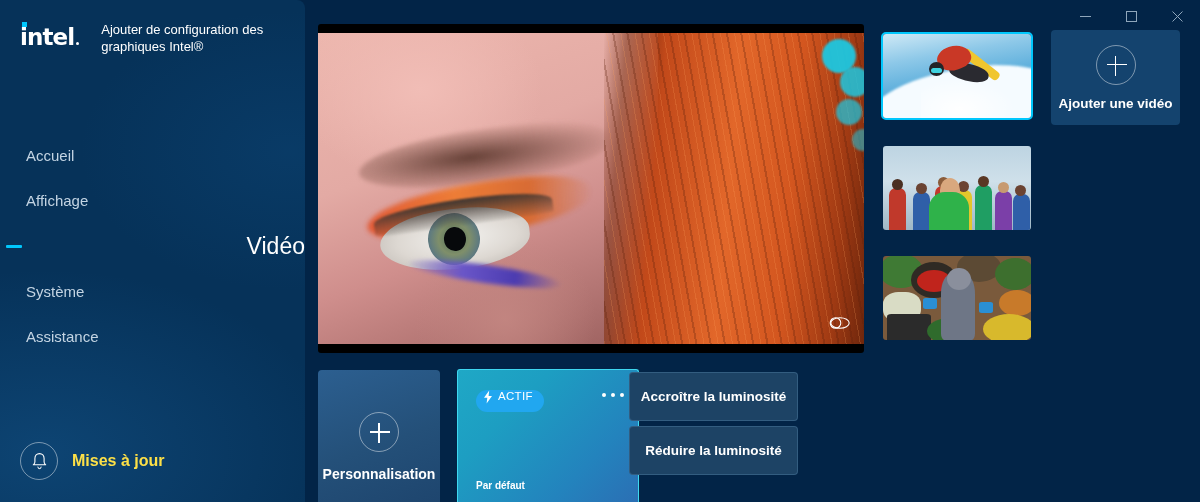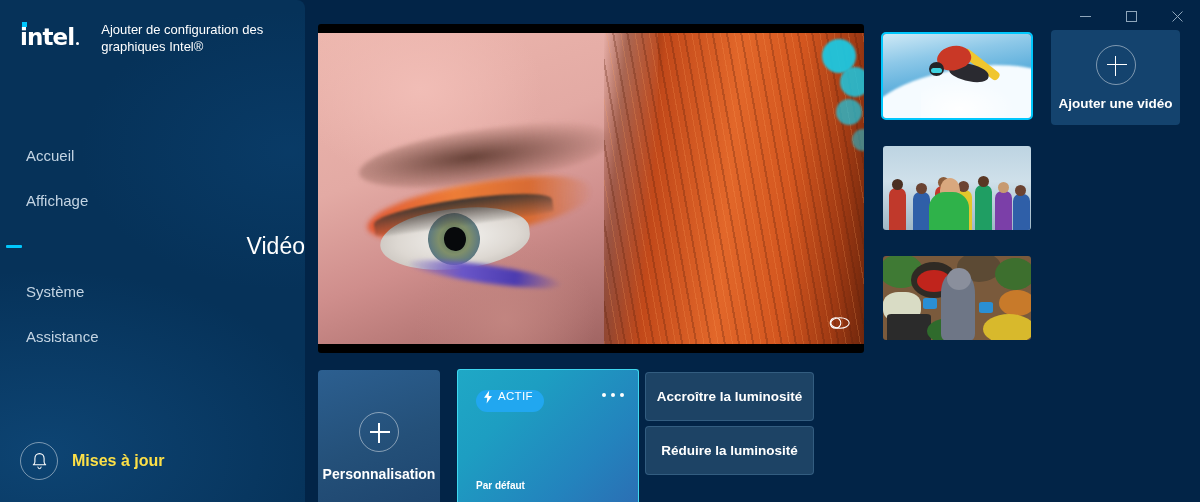--- a/index.html
+++ b/index.html
@@ -535,21 +535,21 @@
     position: absolute;
     left: 18px;
     bottom: 11px;
     color: #ffffff;
     font-size: 10px;
     font-weight: 700;
   }
 
   .bright-btn {
     position: absolute;
-    left: 645px;
+    left: 629px;
     width: 169px;
     height: 49px;
     background: #1d4365;
     border: 1px solid rgba(120,170,210,0.25);
     border-radius: 4px;
     color: #ffffff;
     font-size: 13.5px;
     font-weight: 700;
     display: flex;
     align-items: center;

